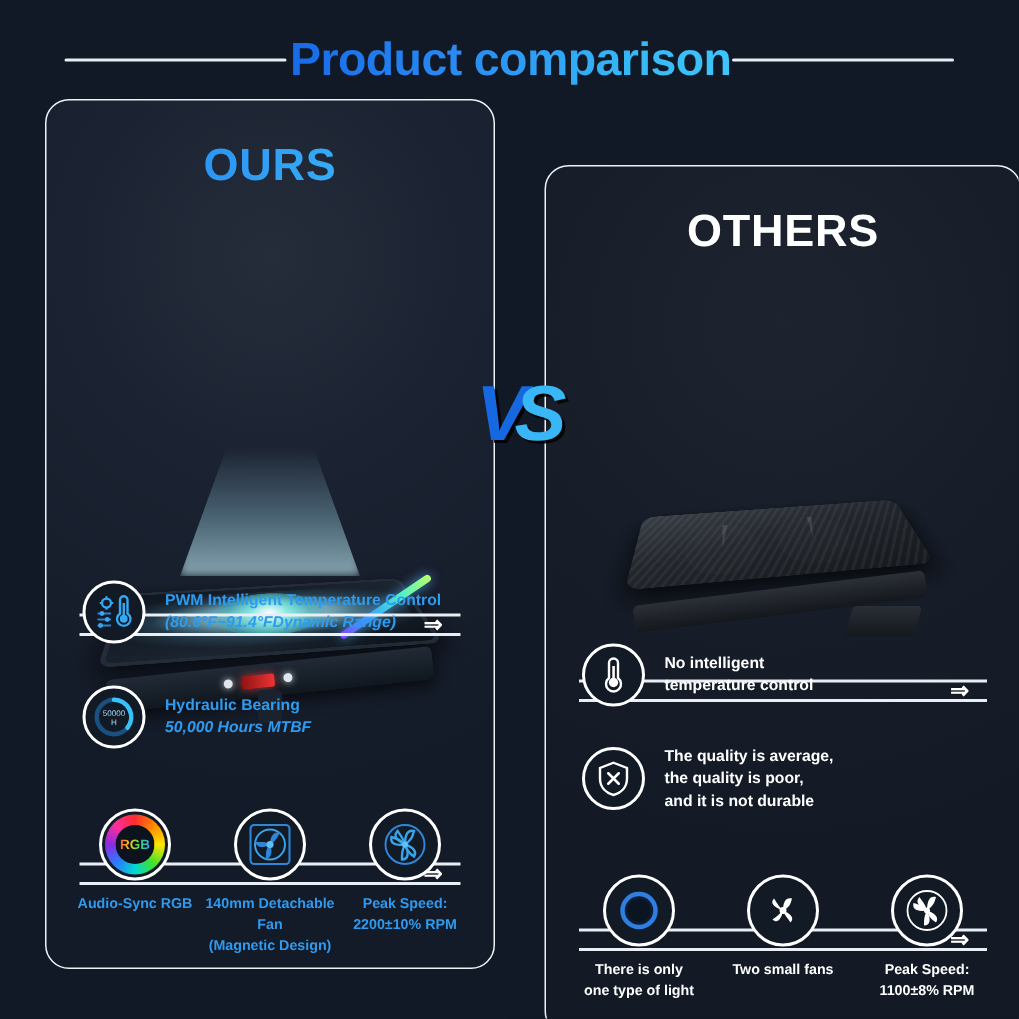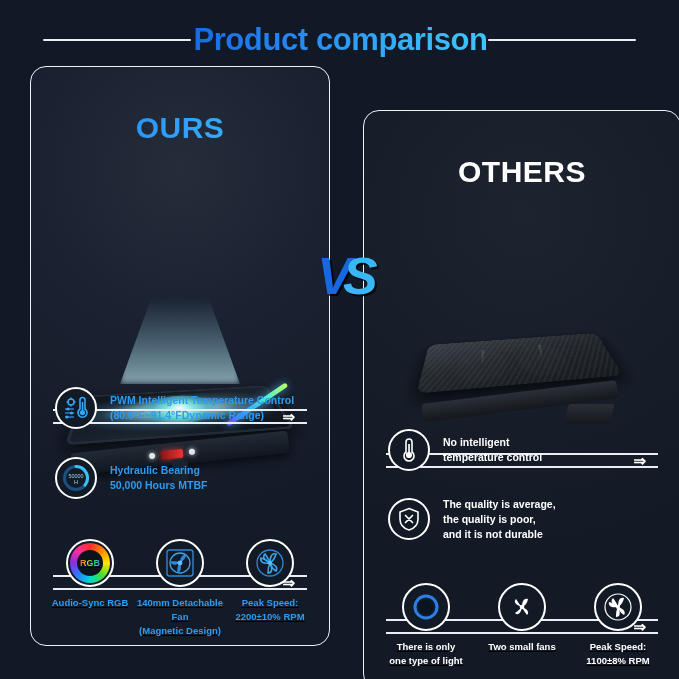--- a/index.html
+++ b/index.html
@@ -31,21 +31,21 @@
     border:1.6px solid #eef2f7; border-radius:16px;
     background:radial-gradient(110% 60% at 50% 18%, #252d3b 0%, #1a2130 45%, #141b28 100%);
     overflow:hidden;
   }
   .panel.left{ left:30px; width:300px; }
   .panel.right{ left:363px; width:318px;
     background:radial-gradient(110% 60% at 50% 18%, #1d2430 0%, #171e2a 48%, #131a26 100%);
     margin-top:44px;
   }
 
-  .ptitle{ position:absolute; top:44px; left:0; width:100%; text-align:center;
+  .ptitle{ position:absolute; top:27px; left:0; width:100%; text-align:center;
            font-size:30px; font-weight:bold; letter-spacing:0.5px; }
   .ptitle.ours{
     background:linear-gradient(100deg,#1f7ff0 0%, #2f9cf5 45%, #41c8fb 100%);
     -webkit-background-clip:text; background-clip:text;
     color:transparent; -webkit-text-fill-color:transparent;
   }
   .ptitle.others{ color:#ffffff; }
 
   
   .art{ position:absolute; left:0; width:100%; }
@@ -146,26 +146,26 @@
 
   
   .feat{ position:absolute; display:flex; align-items:center; gap:13px; }
   .fico{
     width:42px; height:42px; border-radius:50%; flex:none;
     border:2px solid #ffffff; display:flex; align-items:center; justify-content:center;
     position:relative; background:#121a26;
   }
   .ftxt{ font-size:10.5px; font-weight:bold; line-height:1.42; }
   .ftxt.blue{ color:#2e9bf0; }
-  .ftxt.blue .l2{ color:#2e9bf0; }
+  .ftxt.blue .l2{ color:#2e9bf0;font-style:italic; }
   .ftxt.white{ color:#ffffff; }
 
   
   .trio{ position:absolute; left:14px; width:calc(100% - 28px); display:flex; justify-content:space-around; }
-  .tcell{ width:33%; display:flex; flex-direction:column; align-items:center; gap:9px;text-decoration:underline; }
+  .tcell{ width:33%; display:flex; flex-direction:column; align-items:center; gap:9px; }
   .tico{ width:48px; height:48px; border-radius:50%; border:2px solid #ffffff;
          display:flex; align-items:center; justify-content:center; position:relative; background:#121a26; }
   .tlab{ font-size:9.5px; font-weight:bold; line-height:1.45; text-align:center; }
   .tlab.blue{ color:#2e9bf0; }
   .tlab.white{ color:#ffffff; }
 
   .rgbring{
     width:40px; height:40px; border-radius:50%;
     background:conic-gradient(#ff2d2d,#ff8a00,#ffe600,#46e02a,#00d9d0,#2a7bff,#8a2be2,#ff2d9b,#ff2d2d);
     display:flex; align-items:center; justify-content:center;

